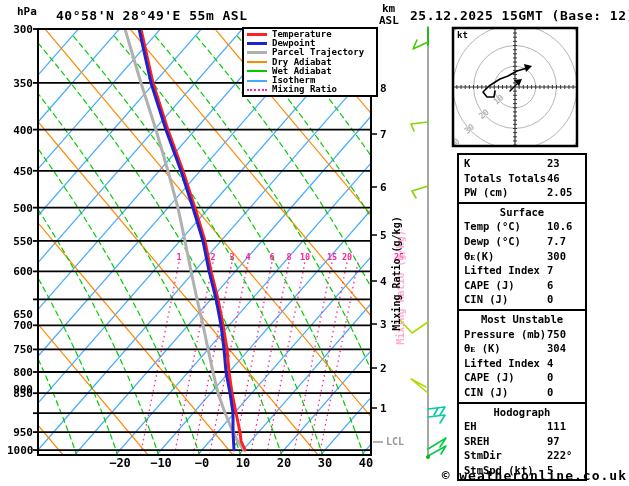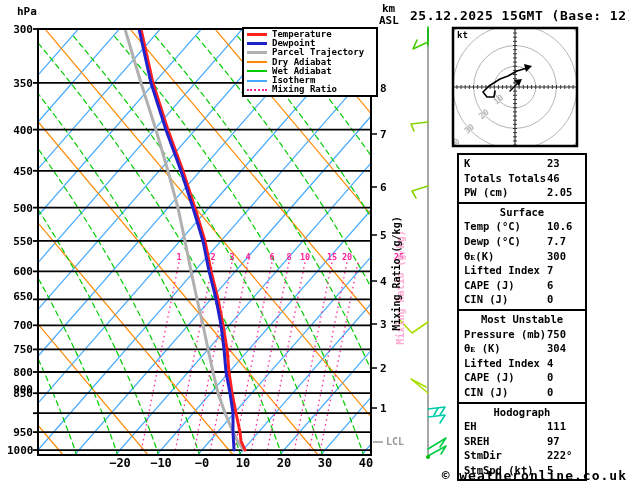--- a/index.html
+++ b/index.html
@@ -225,34 +225,35 @@
         <line x1="513" y1="145.1" x2="517" y2="145.1" stroke="#333" stroke-width="1"></line>
         <polyline points="527,68 517,71 508,76 500,79 489,86 483,92 487,97 494,97 495,91" fill="none" stroke="#000000" stroke-width="1.6" stroke-linejoin="round" stroke-linecap="round"></polyline>
         <polygon points="532,66 524,64 526,72" fill="#000"></polygon>
         <polyline points="510,91 520,81" fill="none" stroke="#000" stroke-width="1.4" stroke-linejoin="round" stroke-linecap="round"></polyline>
         <polygon points="522,79 514,80 519,86" fill="#000"></polygon>
       </g>
       <rect x="453" y="28" width="124" height="118" fill="none" stroke="#000" stroke-width="2.5"></rect>
     </svg>
 
   <div class="abs unit" style="left:17px;top:5px;">hPa</div>
+  <div class="abs title" style="left:56px;top:8px;">40°58'N 28°49'E 55m ASL</div>
   <div class="abs title" style="left:410px;top:8px;">25.12.2025 15GMT (Base: 12)</div>
   <div class="abs unit" style="left:382px;top:2px;">km</div>
   <div class="abs unit" style="left:379px;top:14px;">ASL</div>
   <div class="abs ktlabel" style="left:457px;top:30px;">kt</div>
 
   <div id="pressure-labels">
       <div class="abs plabel" style="left:7px;top:23.0px;">300</div>
       <div class="abs plabel" style="left:7px;top:76.9px;">350</div>
       <div class="abs plabel" style="left:7px;top:123.6px;">400</div>
       <div class="abs plabel" style="left:7px;top:164.8px;">450</div>
       <div class="abs plabel" style="left:7px;top:201.6px;">500</div>
       <div class="abs plabel" style="left:7px;top:235.0px;">550</div>
       <div class="abs plabel" style="left:7px;top:265.4px;">600</div>
-      <div class="abs plabel" style="left:7px;top:290px;">650</div>
+      <div class="abs plabel" style="left:7px;top:308px;">650</div>
       <div class="abs plabel" style="left:7px;top:319.3px;">700</div>
       <div class="abs plabel" style="left:7px;top:343.4px;">750</div>
       <div class="abs plabel" style="left:7px;top:366.0px;">800</div>
       <div class="abs plabel" style="left:7px;top:387.2px;">850</div>
       <div class="abs plabel" style="left:7px;top:383px;">900</div>
       <div class="abs plabel" style="left:7px;top:426.1px;">950</div>
       <div class="abs plabel" style="left:7px;top:444.0px;">1000</div>
     </div>
   <div id="xtick-labels">
       <div class="abs xtick" style="left:79.00000000000001px;top:484px;">−30</div>

